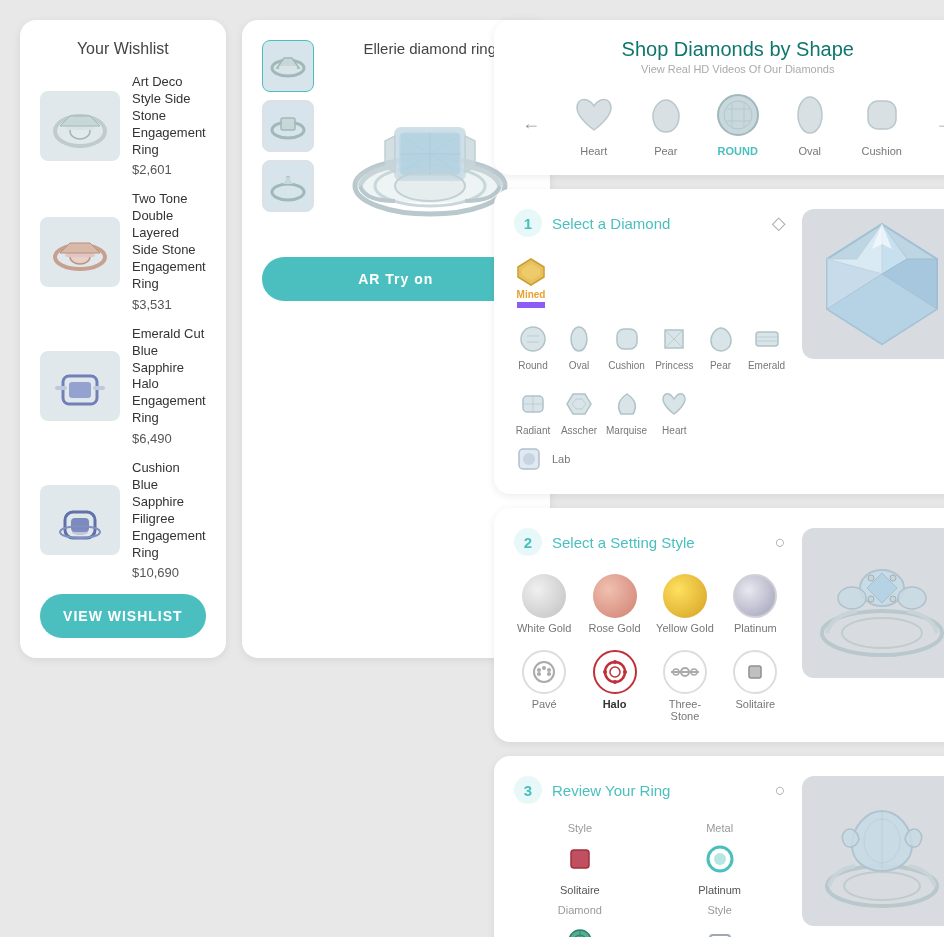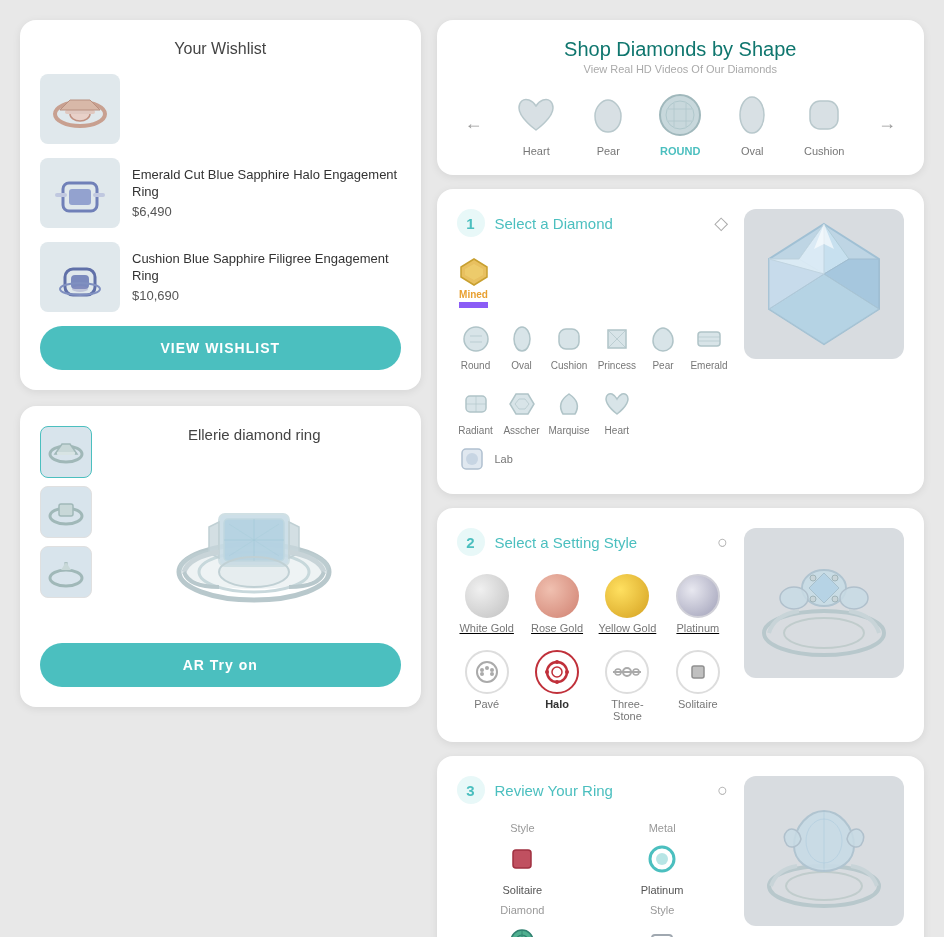--- a/index.html
+++ b/index.html
@@ -15,21 +15,21 @@
     }
     .main-layout {
       display: flex;
       gap: 16px;
       align-items: flex-start;
     }
     
     .left-col {
       width: 458px;
       display: flex;
-      flex-direction: column;
+      flex-direction: row;
       gap: 16px;
     }
     
     .wishlist-card {
       background: white;
       border-radius: 16px;
       padding: 20px;
       box-shadow: 0 2px 8px rgba(0,0,0,0.08);
     }
     .wishlist-title {
@@ -282,21 +282,20 @@
       margin-top: 2px;
       text-align: center;
     }
 
     
     .metal-grid {
       display: grid;
       grid-template-columns: repeat(4, 1fr);
       gap: 10px;
       margin-bottom: 16px;
-      text-decoration: underline;
     }
     .metal-option {
       display: flex;
       flex-direction: column;
       align-items: center;
       cursor: pointer;
     }
     .metal-circle {
       width: 44px;
       height: 44px;
@@ -407,29 +406,47 @@
 </head>
 <body>
 
 <div class="main-layout">
 
   <div class="left-col">
 
     <div class="wishlist-card">
       <div class="wishlist-title">Your Wishlist</div>
 
+      <div class="wishlist-item">
+        <div class="wishlist-item-img">
+          <svg width="70" height="60" viewBox="0 0 70 60">
+            <ellipse cx="35" cy="35" rx="25" ry="15" fill="none" stroke="#c0cccc" stroke-width="4"></ellipse>
+            <ellipse cx="35" cy="35" rx="10" ry="8" fill="#e0eaea" stroke="#a0b8b8" stroke-width="1.5"></ellipse>
+            <rect x="20" y="30" width="30" height="4" fill="#d8e4e4" rx="2"></rect>
+            <polygon points="15,30 25,20 45,20 55,30" fill="#c8d8d8" stroke="#a0b8b8" stroke-width="1"></polygon>
+          </svg>
+        </div>
+        <div class="wishlist-item-info">
+          <div class="wishlist-item-name">Art Deco Style Side Stone Engagement Ring</div>
+          <div class="wishlist-item-price">$2,601</div>
+        </div>
+      </div>
 
       <div class="wishlist-item">
         <div class="wishlist-item-img">
           <svg width="70" height="60" viewBox="0 0 70 60">
             <ellipse cx="35" cy="35" rx="25" ry="12" fill="none" stroke="#c8a090" stroke-width="4"></ellipse>
             <ellipse cx="35" cy="35" rx="10" ry="7" fill="#e8d0c8" stroke="#c09080" stroke-width="1.5"></ellipse>
             <rect x="20" y="31" width="30" height="4" fill="#e0c8c0" rx="2"></rect>
             <polygon points="15,31 25,21 45,21 55,31" fill="#d8b8a8" stroke="#b89080" stroke-width="1"></polygon>
           </svg>
+        </div>
+        <div class="wishlist-item-info">
+          <div class="wishlist-item-name">Two Tone Double Layered Side Stone Engagement Ring</div>
+          <div class="wishlist-item-price">$3,531</div>
         </div>
       </div>
 
       <div class="wishlist-item">
         <div class="wishlist-item-img">
           <svg width="70" height="60" viewBox="0 0 70 60">
             <rect x="18" y="20" width="34" height="28" rx="6" fill="none" stroke="#7080b8" stroke-width="3"></rect>
             <rect x="24" y="26" width="22" height="16" rx="3" fill="#8090c8" opacity="0.8"></rect>
             <rect x="10" y="30" width="12" height="4" fill="#c0c8e0" rx="2"></rect>
             <rect x="48" y="30" width="12" height="4" fill="#c0c8e0" rx="2"></rect>

